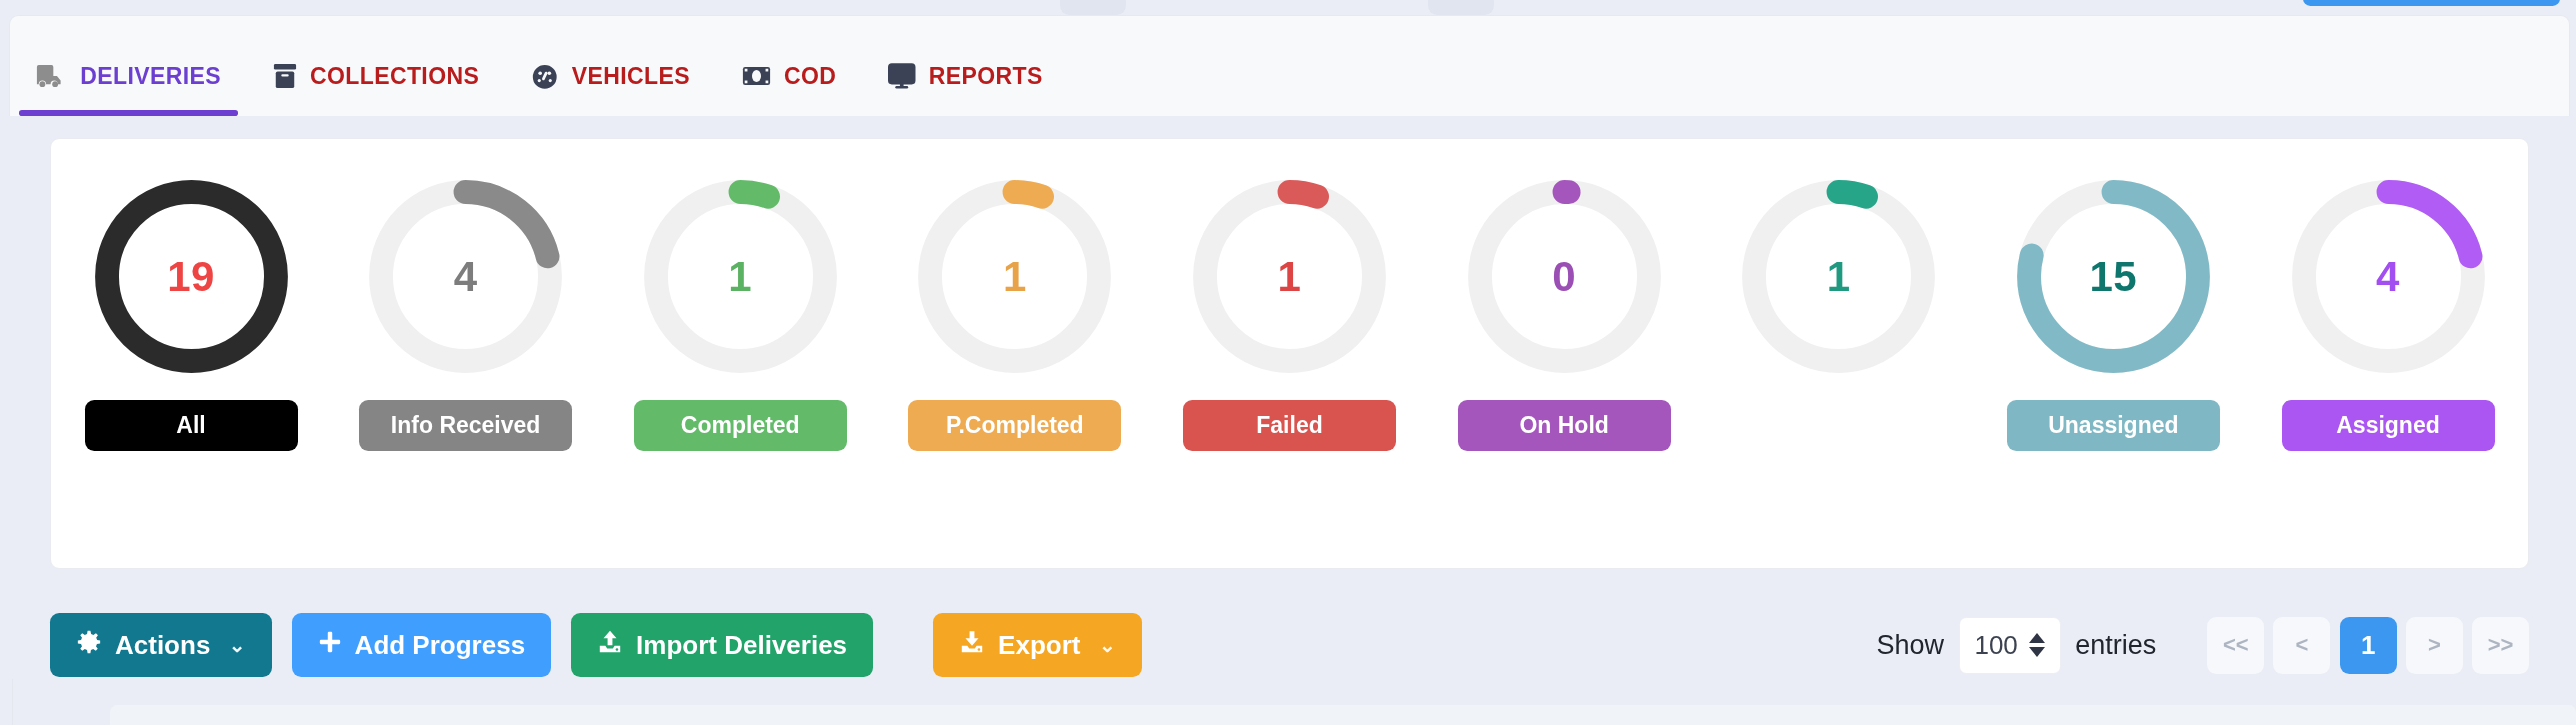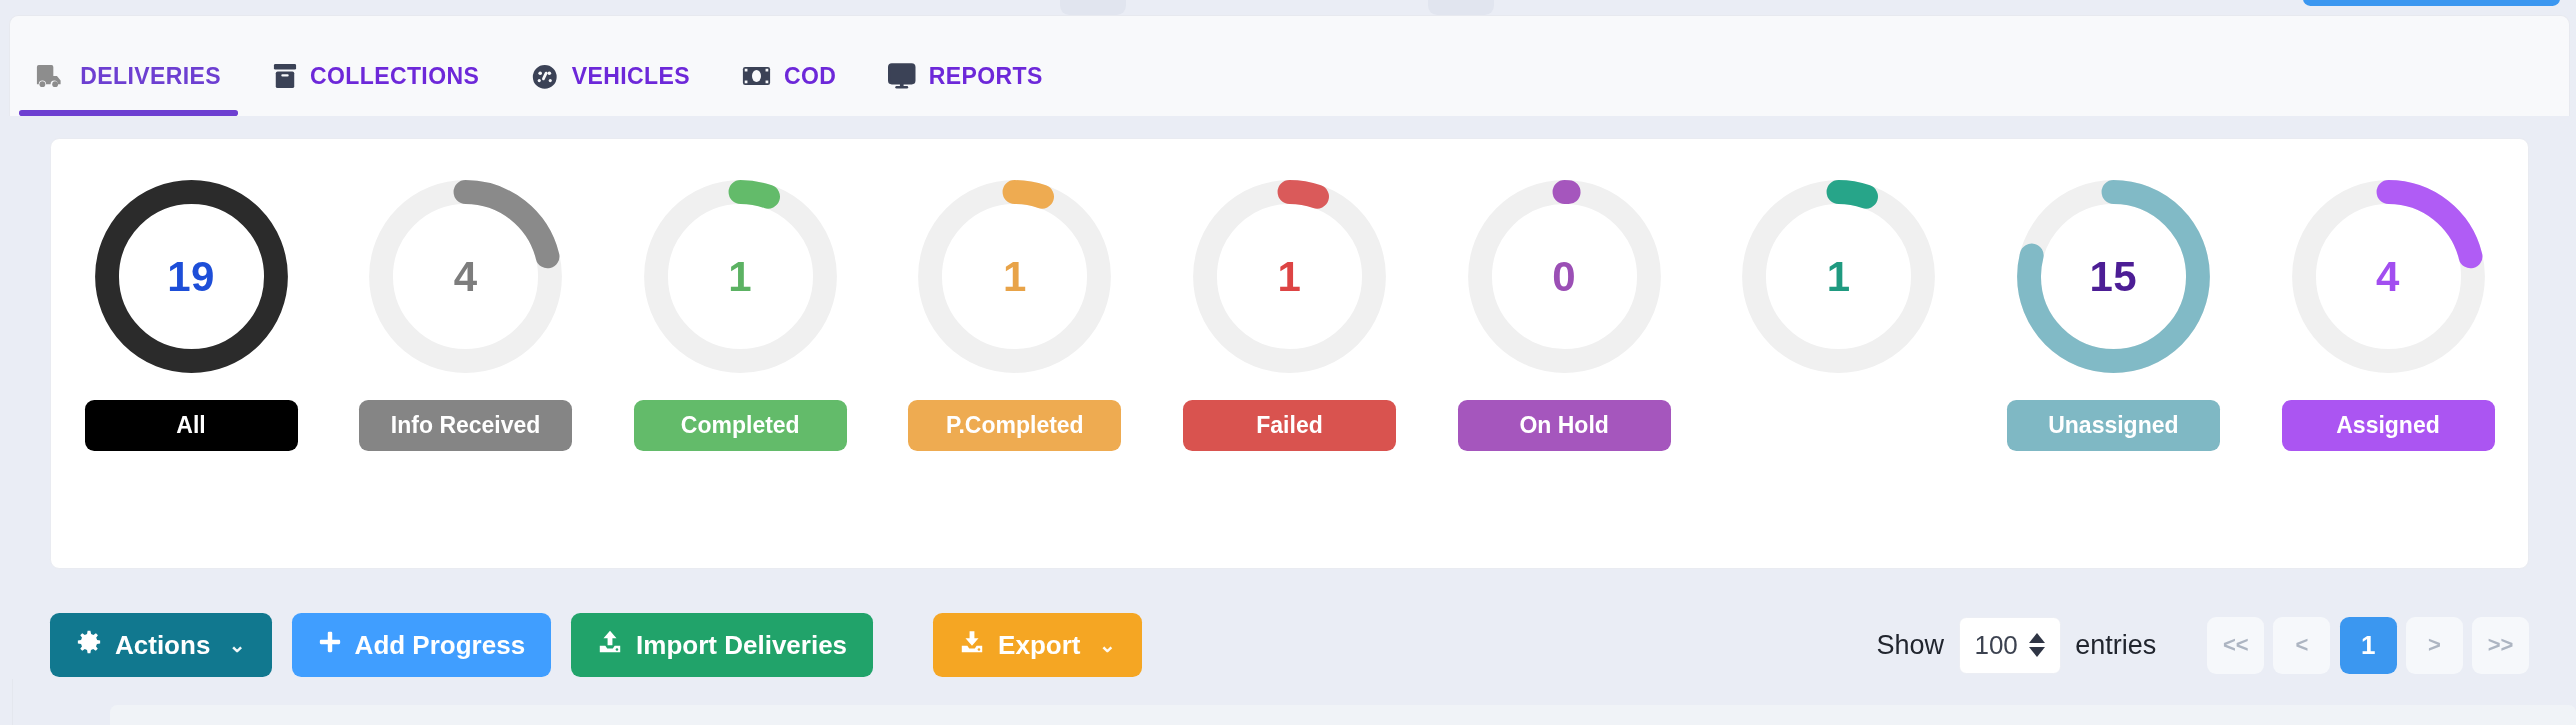--- a/index.html
+++ b/index.html
@@ -43,21 +43,21 @@
   }
   .tabs {
     position: absolute; left: 0; bottom: 0;
     display: flex; align-items: flex-end; height: 101px;
   }
   .tab {
     display: flex; align-items: center; gap: 13px;
     padding: 0 26px 24px 26px;
     height: 101px;
     font-size: 23px; font-weight: 600; letter-spacing: 0.4px;
-    color: #6d28d9;
+    color: #b91c1c;
     cursor: pointer;
     position: relative;
     padding-top: 46px;
   }
   .tab .lbl { line-height: 1; }
   .tab.active { color: #6d3fd1; }
   .tab.active::after {
     content: ""; position: absolute; left: 9.2px; right: 9.2px; bottom: 0;
     height: 5.5px; background: #6d3fd1; border-radius: 2.8px;
   }
@@ -273,21 +273,21 @@
 
   <div class="summary">
 
     <div class="donuts" id="donut-row">
         <div class="donut-cell">
           <div class="ring-wrap">
             <svg width="213" height="213" viewBox="0 0 232 232">
               <circle cx="116" cy="116" r="92" fill="none" stroke="#ffffff" stroke-width="26"></circle>
               <circle cx="116" cy="116" r="92" fill="none" stroke="#2b2b2b" stroke-width="26" stroke-linecap="round" stroke-dasharray="578.1 0.0"></circle>
             </svg>
-            <div class="ring-val" style="color:#1d4ed8">19</div>
+            <div class="ring-val" style="color:#ef4444">19</div>
           </div>
           <div class="pill" style="background:#000000">All</div>
         </div>
         <div class="donut-cell">
           <div class="ring-wrap">
             <svg width="213" height="213" viewBox="0 0 232 232">
               <circle cx="116" cy="116" r="92" fill="none" stroke="#f0f0f0" stroke-width="26"></circle>
               <circle cx="116" cy="116" r="92" fill="none" stroke="#8a8a8a" stroke-width="26" stroke-linecap="round" stroke-dasharray="122.0 456.1"></circle>
             </svg>
             <div class="ring-val" style="color:#7d7d7d">4</div>
@@ -342,21 +342,21 @@
             </svg>
             <div class="ring-val" style="color:#1f9a80">1</div>
           </div>
         </div>
         <div class="donut-cell">
           <div class="ring-wrap">
             <svg width="213" height="213" viewBox="0 0 232 232">
               <circle cx="116" cy="116" r="92" fill="none" stroke="#f0f0f0" stroke-width="26"></circle>
               <circle cx="116" cy="116" r="92" fill="none" stroke="#81bac6" stroke-width="26" stroke-linecap="round" stroke-dasharray="456.1 122.0"></circle>
             </svg>
-            <div class="ring-val" style="color:#4c1d95">15</div>
+            <div class="ring-val" style="color:#0f766e">15</div>
           </div>
           <div class="pill" style="background:#7fb8c4">Unassigned</div>
         </div>
         <div class="donut-cell">
           <div class="ring-wrap">
             <svg width="213" height="213" viewBox="0 0 232 232">
               <circle cx="116" cy="116" r="92" fill="none" stroke="#f0f0f0" stroke-width="26"></circle>
               <circle cx="116" cy="116" r="92" fill="none" stroke="#b05cf5" stroke-width="26" stroke-linecap="round" stroke-dasharray="122.0 456.1"></circle>
             </svg>
             <div class="ring-val" style="color:#a24ef0">4</div>

